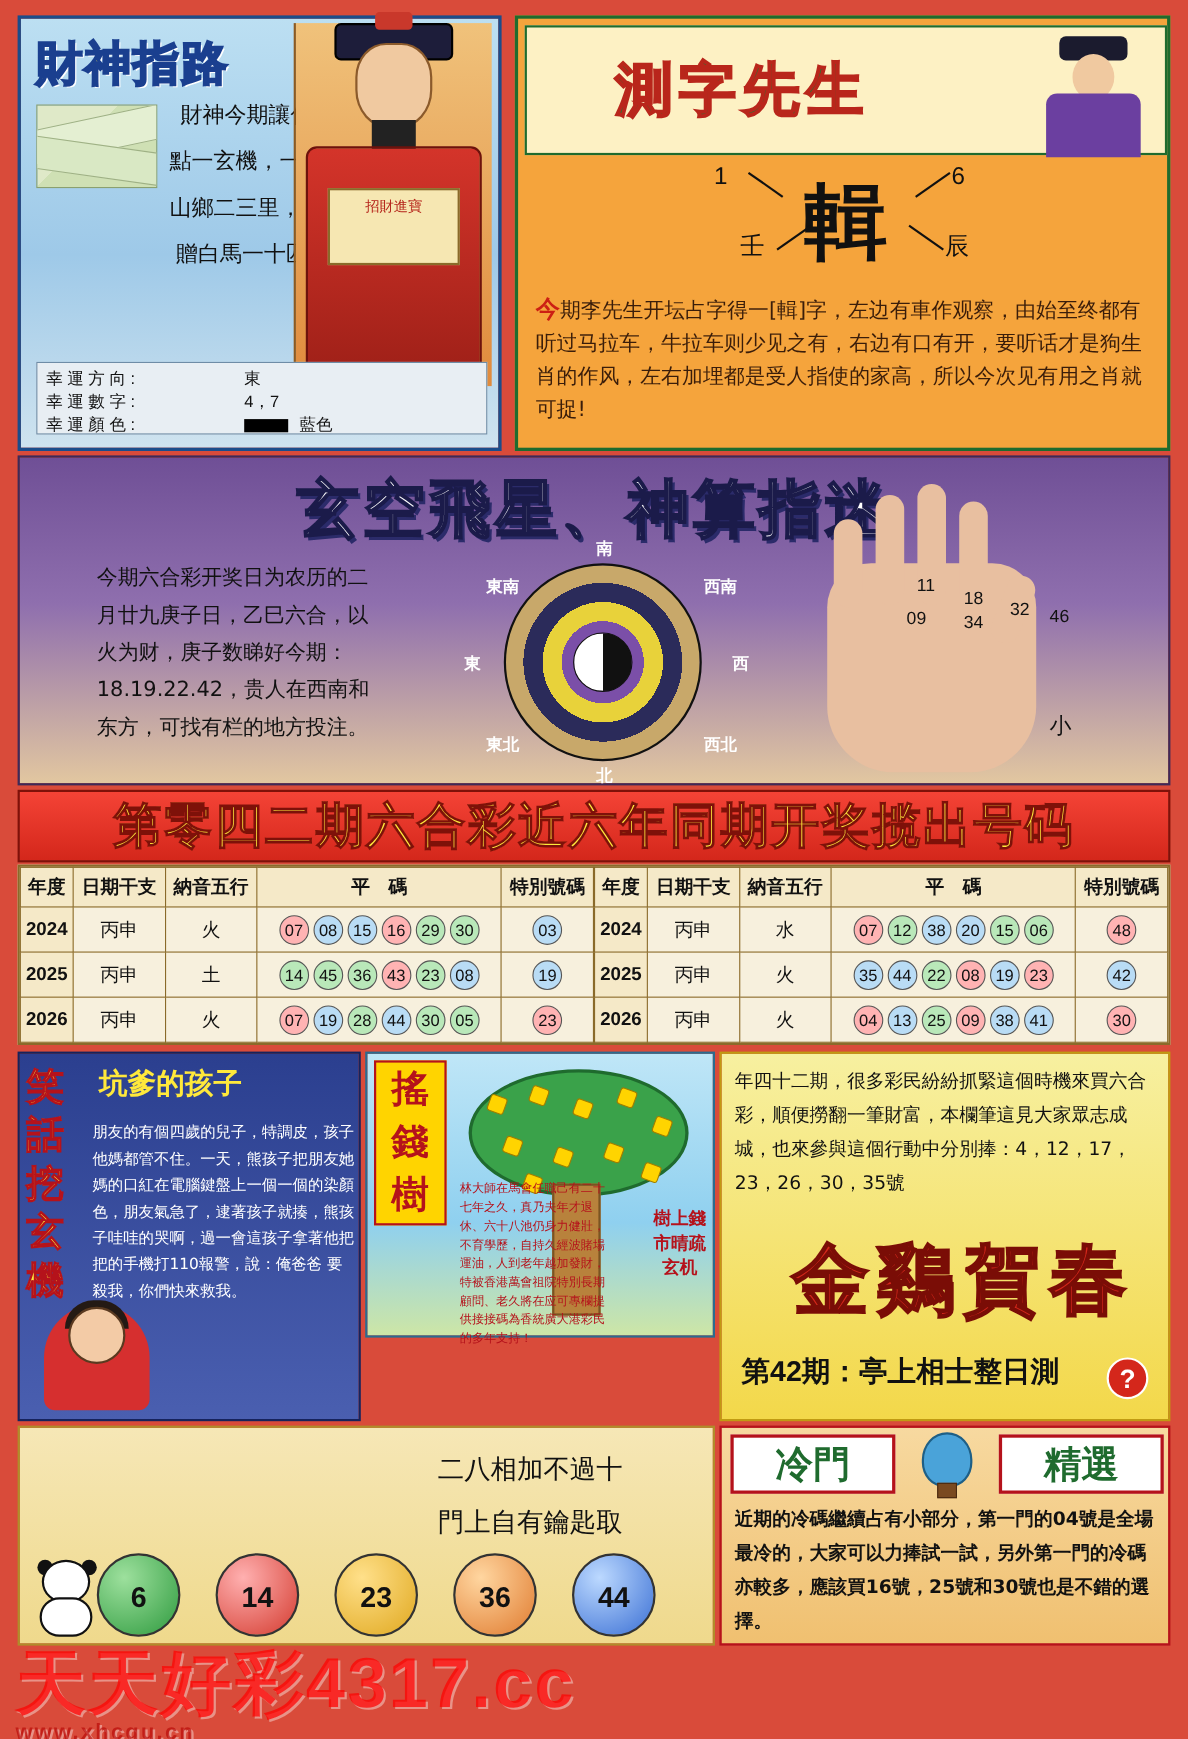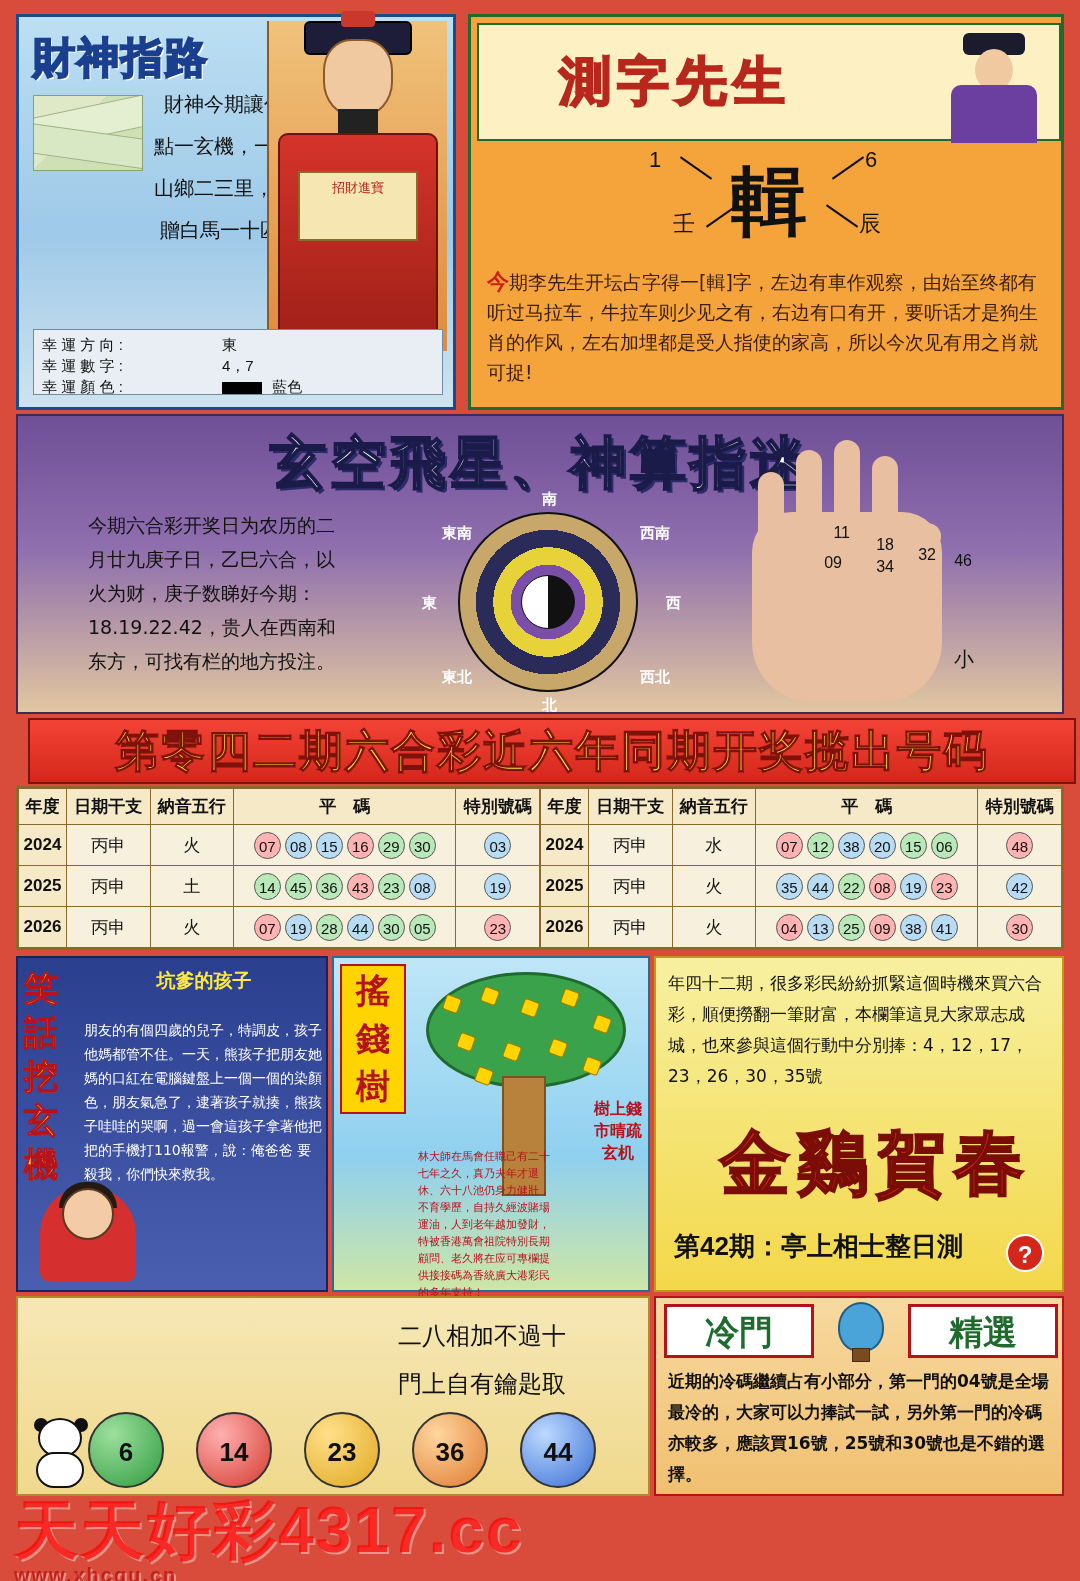--- a/index.html
+++ b/index.html
@@ -186,21 +186,21 @@
   .hn3{ right:168px; top:142px;} .hn4{ right:220px; top:138px;}
   .hn5{ right:126px; top:130px;} .hn6{ right:90px; top:136px;}
   .hand-small{ position:absolute; right:88px; top:230px; font-size:20px; color:#111;}
 
   
   .lot-banner{
     position:absolute; left:16px; top:718px; width:1048px; height:66px;
     background:linear-gradient(#f44336,#d4271b);
     border:2px solid #7e1109;
     color:#ffe93b; font-size:44px; font-weight:bold;
-    text-align:center; line-height:62px; letter-spacing:2px;margin-left:12px;
+    text-align:center; line-height:62px; letter-spacing:2px;
     -webkit-text-stroke:1px #7e1109;
   }
 
   
   .lot-table-wrap{
     position:absolute; left:16px; top:786px; width:1048px; height:164px;
     background:#f5e9c8; border:2px solid #8a6a2a;
     display:flex;
   }
   table.lot{ border-collapse:collapse; width:524px; font-size:17px; }
@@ -221,38 +221,38 @@
     position:absolute; left:16px; top:956px; width:312px; height:336px;
     background:linear-gradient(#2b3f8f,#4a5fb0);
     border:2px solid #16235c;
   }
   .joke-side{
     position:absolute; left:6px; top:8px; width:56px; height:230px;
     color:#ffe93b; font-size:34px; font-weight:bold; line-height:44px; 
     -webkit-text-stroke:1px #b5121b;
   }
   .joke-title{
-    position:absolute; left:72px; top:10px; width:228px; text-align:center;
-    font-size:19px; font-weight:bold; color:#ffe93b;
+    position:absolute; left:72px; top:10px; width:228px; 
+    font-size:26px; font-weight:bold; color:#ffe93b;
   }
   .joke-body{
     position:absolute; left:66px; top:60px; width:238px; height:170px;
     font-size:14px; line-height:24px; color:#fff;
     font-family:"DejaVu Sans", sans-serif;
   }
   .joke-girl{
     position:absolute; left:22px; bottom:8px; width:96px; height:96px;
     background:#d62f2f; border-radius:50% 50% 10px 10px;
   }
   .girl-head{ position:absolute; left:50%; top:2px; transform:translateX(-50%); width:52px;height:52px;background:#f3cba6;border-radius:50%; border:2px solid #5a3a20;}
   .girl-hair{ position:absolute; left:50%; top:-4px; transform:translateX(-50%); width:58px;height:26px;background:#241a14;border-radius:30px 30px 0 0;}
 
   
   .panel-tree{
-    position:absolute; left:332px; top:956px; width:318px; height:336px;
+    position:absolute; left:332px; top:956px; width:318px; height:260px;
     background:linear-gradient(#bfe6f7,#8fd0ef 60%,#cde6a6);
     border:2px solid #2b6b8f;
   }
   .tree-title{
     position:absolute; left:6px; top:6px; width:66px; height:150px;
     background:#ffd400; border:2px solid #b5121b;
     color:#b5121b; font-size:34px; font-weight:bold; line-height:48px; text-align:center;
   }
   .tree-crown{
     position:absolute; left:92px; top:14px; width:200px; height:116px;

